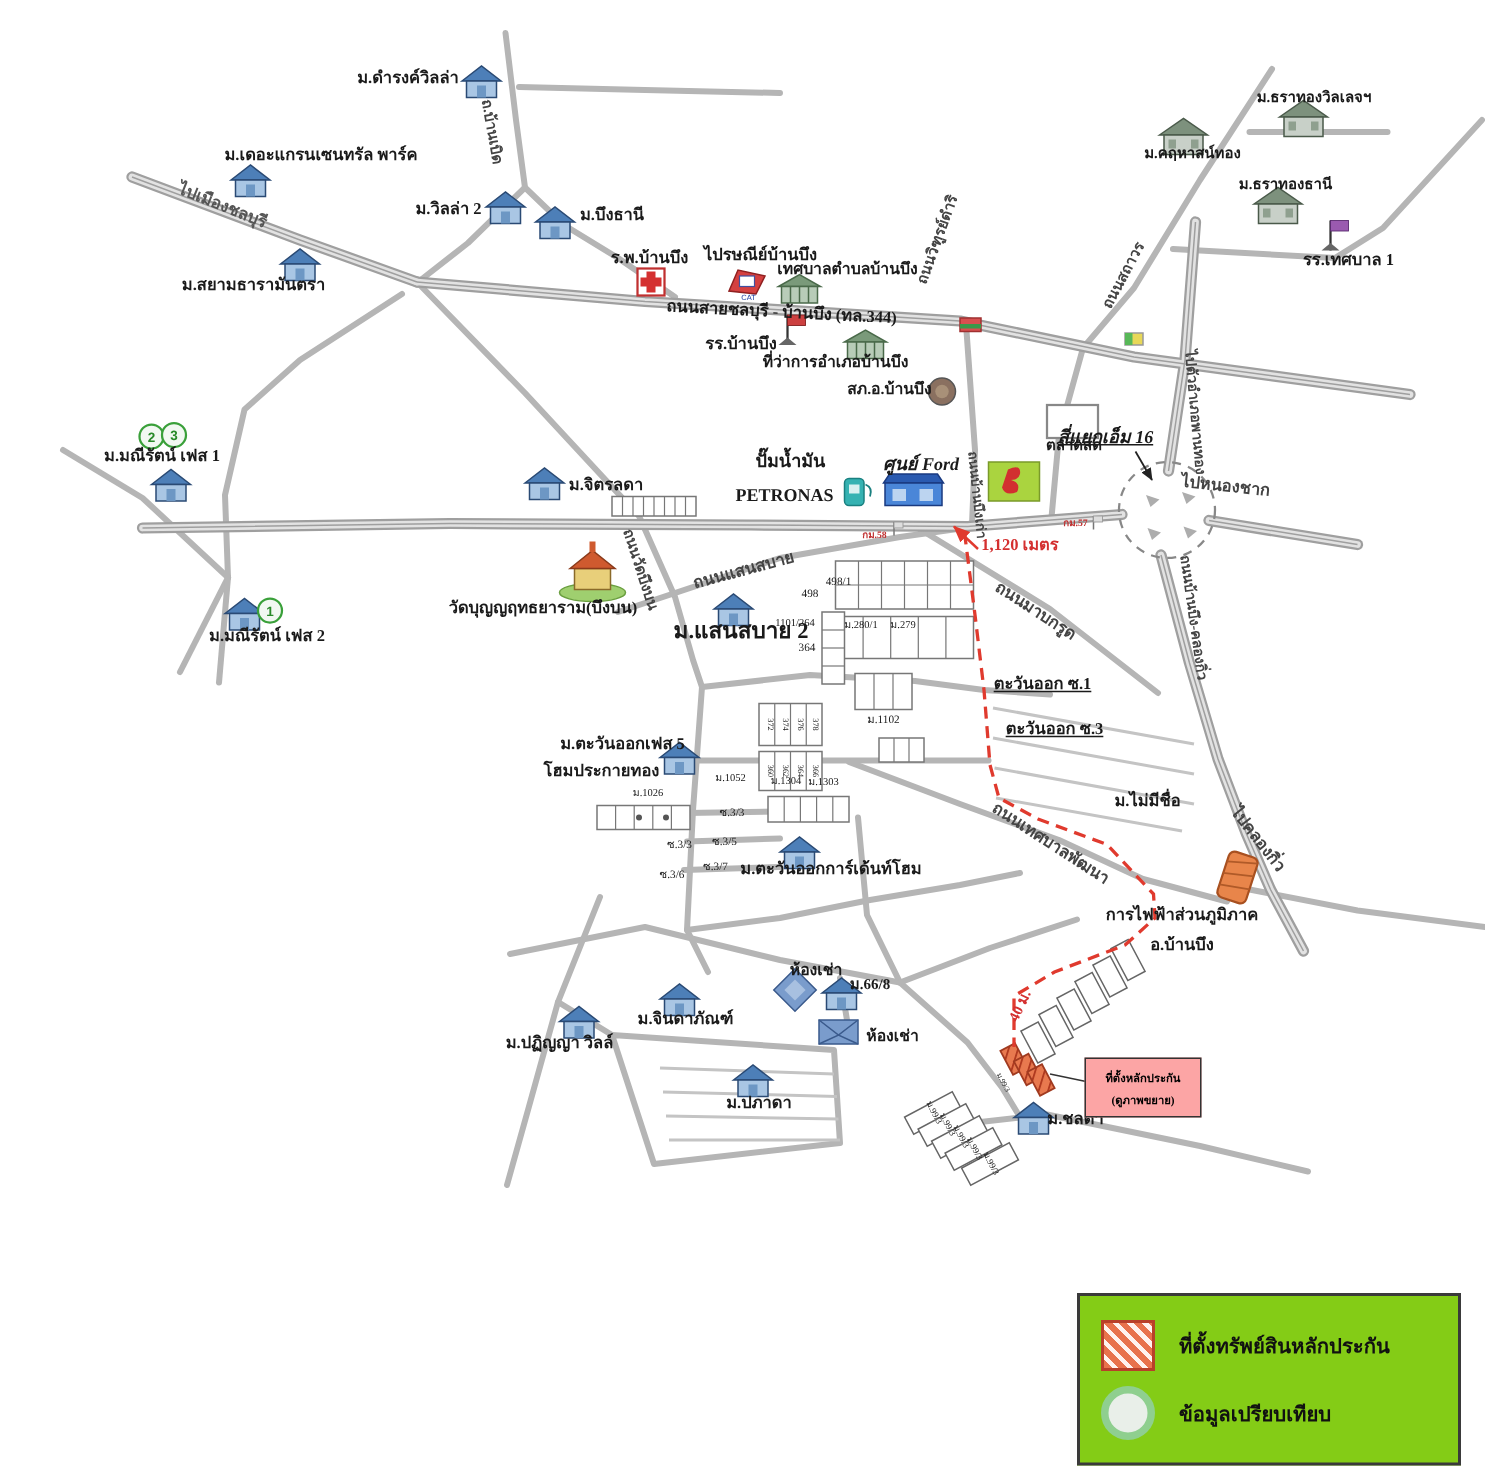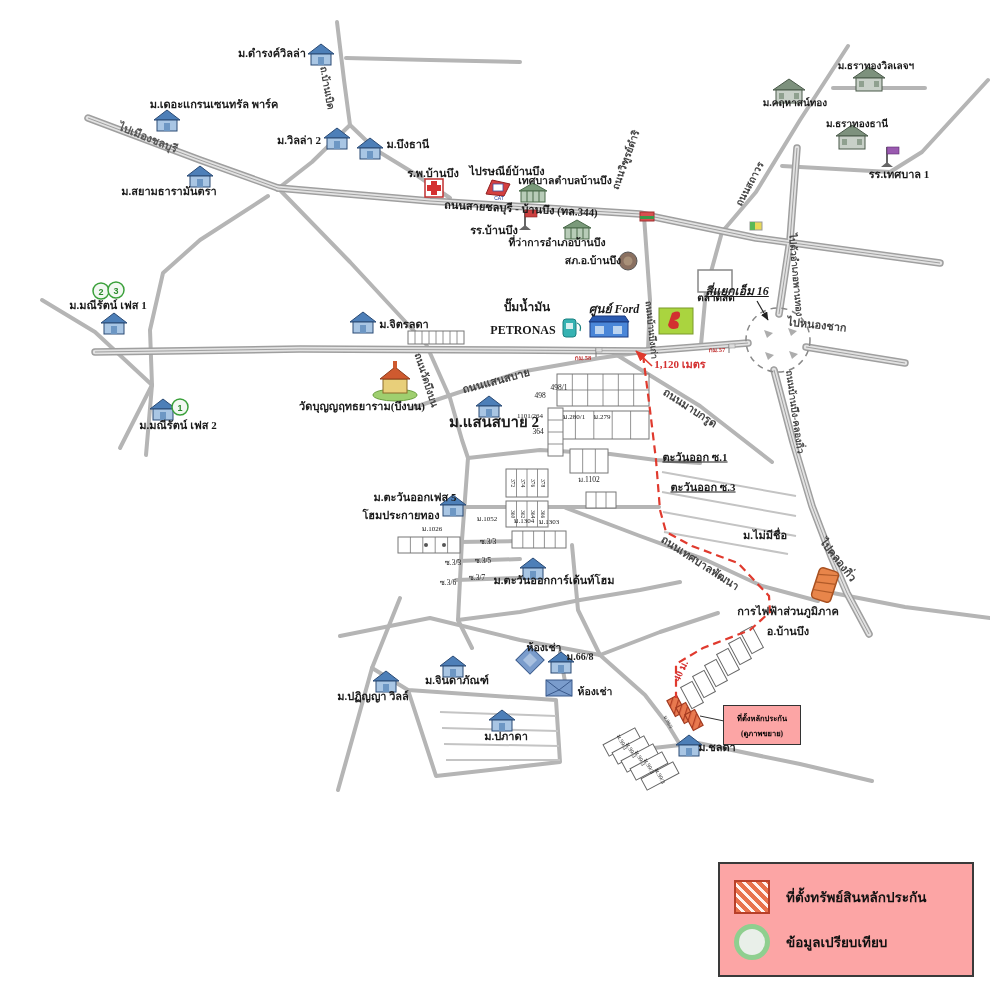--- a/index.html
+++ b/index.html
@@ -5,21 +5,21 @@
   html,body{margin:0;padding:0;background:#ffffff;}
   #page{position:relative;width:990px;height:986px;background:#ffffff;overflow:hidden;
         font-family:"Liberation Serif","DejaVu Serif",serif;}
   #map-svg{position:absolute;left:0;top:0;}
   #labels{position:absolute;left:0;top:0;width:990px;height:986px;pointer-events:none;}
   .lbl{position:absolute;white-space:nowrap;color:#1a1a1a;line-height:1;
        font-family:"Liberation Serif","DejaVu Serif",serif;}
   #callout{position:absolute;left:723px;top:705px;width:76px;height:38px;background:#fca5a5;
        border:1.5px solid #333;display:flex;flex-direction:column;align-items:center;
        justify-content:center;gap:3px;font-size:7.5px;font-weight:bold;text-align:center;}
-  #legend{position:absolute;left:718px;top:862px;width:252px;height:103px;background:#fca5a5;
+  #legend{position:absolute;left:718px;top:862px;width:252px;height:103px;background:#84cc16;
        border:2px solid #3a3a3a;display:flex;flex-direction:column;justify-content:center;
        gap:10px;padding:4px 0;}
   .legend-row{display:flex;align-items:center;gap:16px;padding-left:14px;}
   .legend-label{font-size:13.5px;font-weight:bold;color:#111;}
   #legend-swatch-collateral{width:32px;height:30px;border:2px solid #b8402a;
        background:repeating-linear-gradient(45deg,#e8724c 0 4px,#fff2ee 4px 7px);}
   #legend-swatch-comparison{width:26px;height:26px;border-radius:50%;
        border:5px solid #8fcf8f;background:#e9efe9;}
 </style>
 </head>

